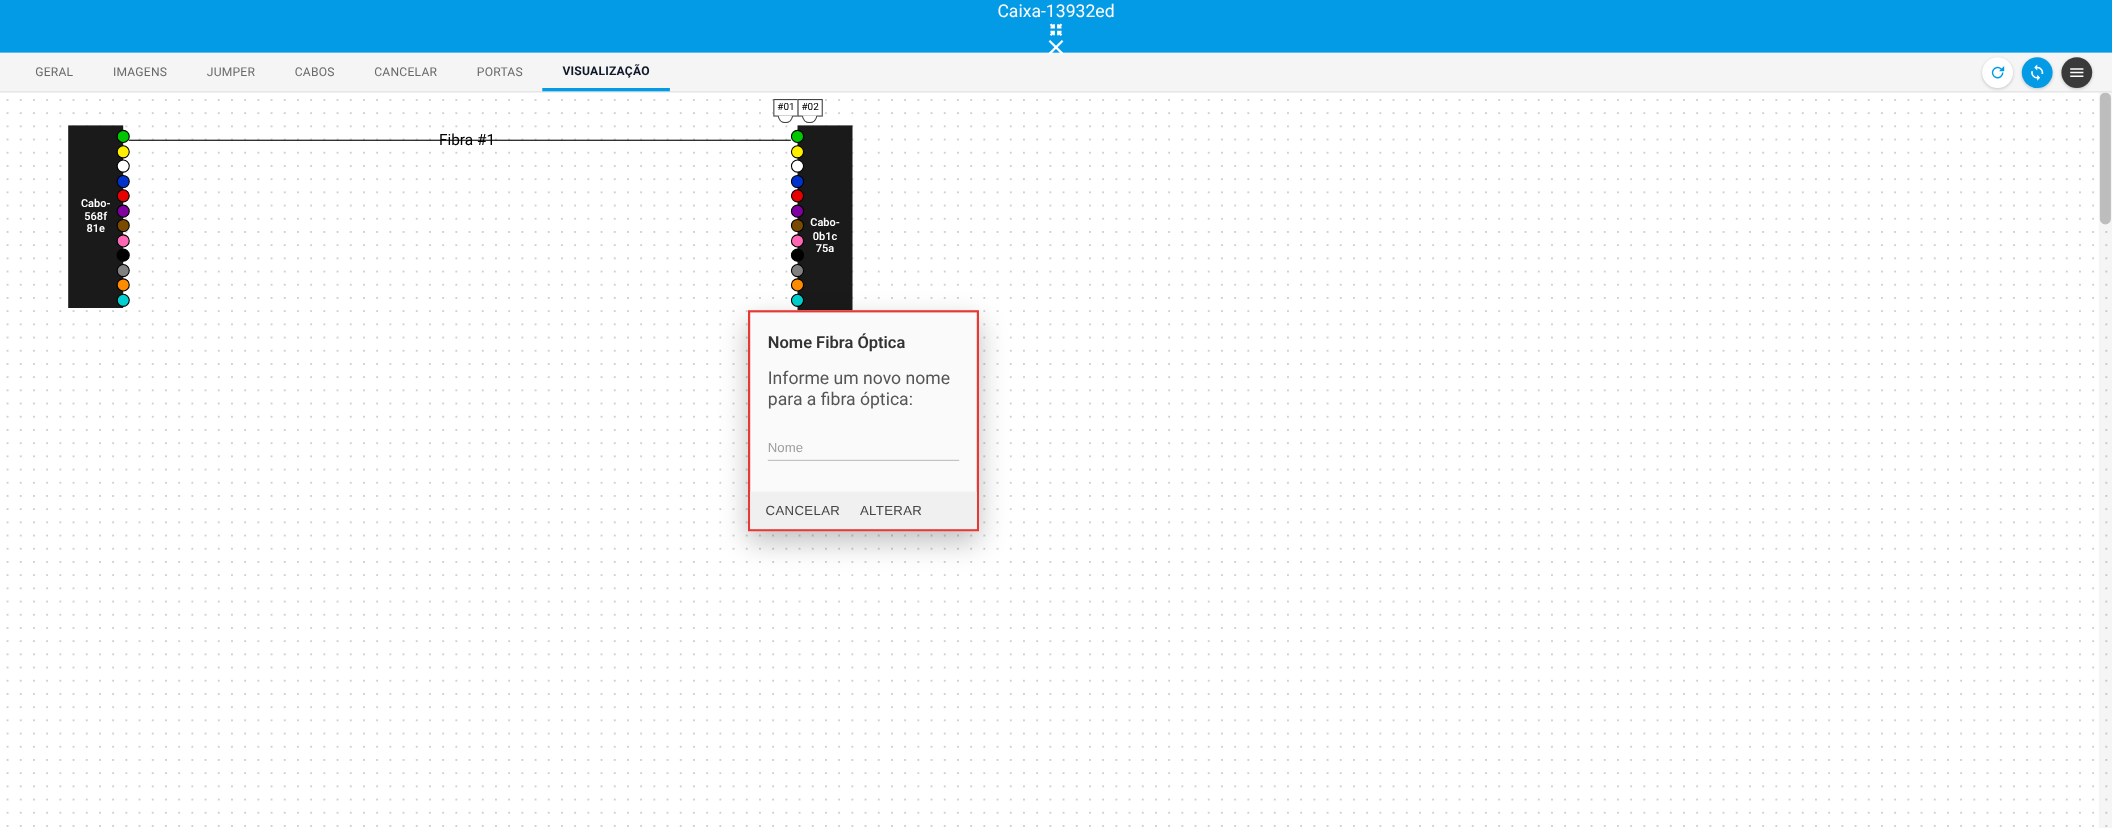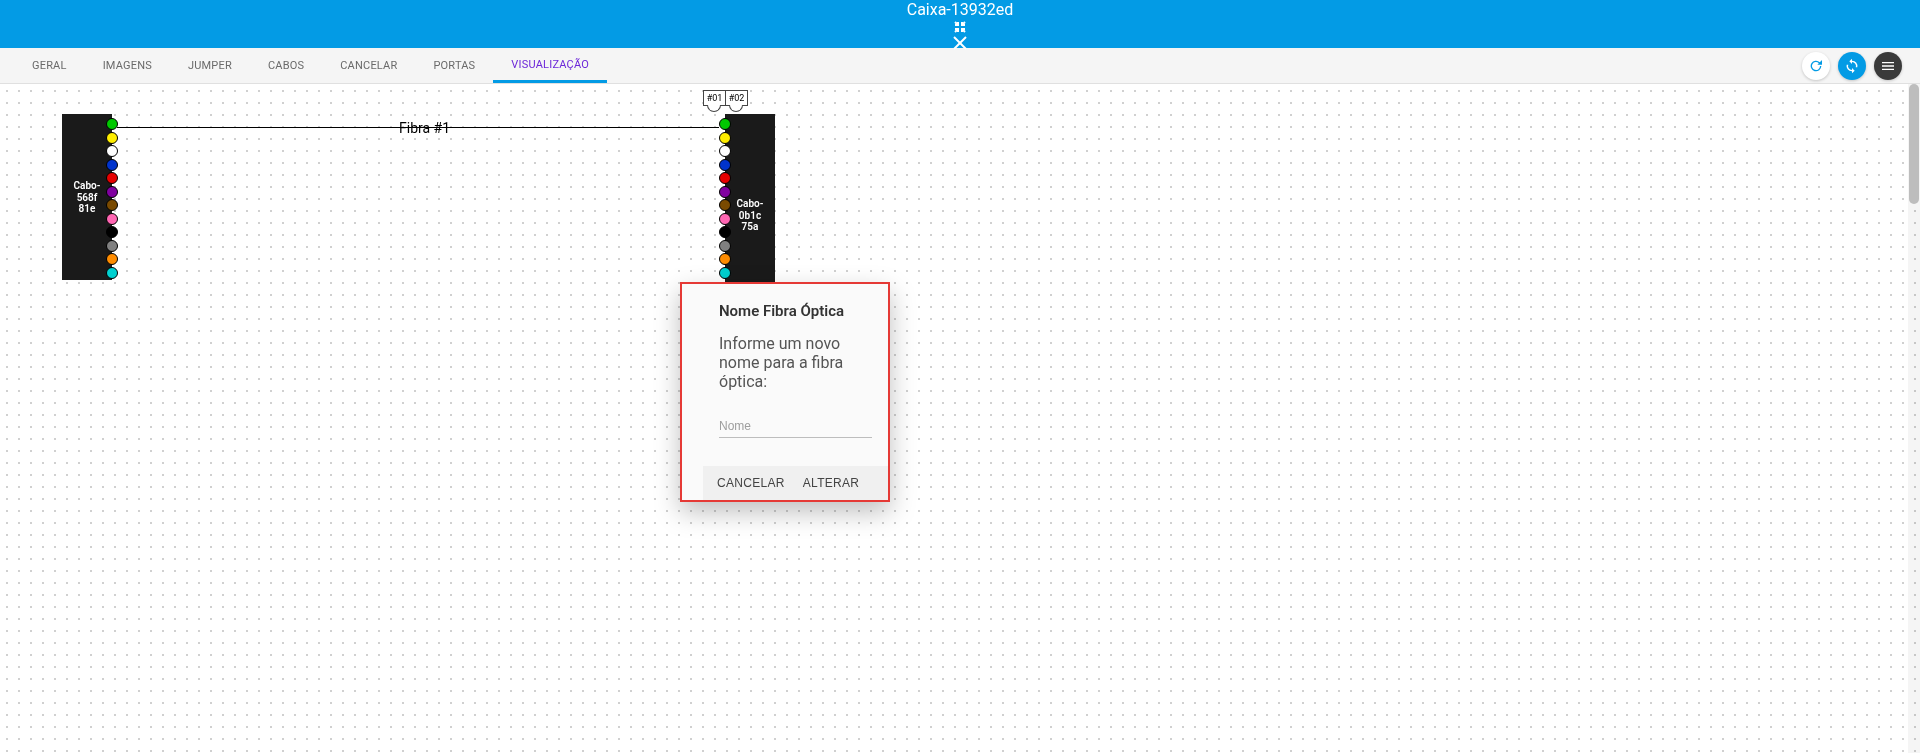--- a/index.html
+++ b/index.html
@@ -2,21 +2,21 @@
 <html><head>
 <meta charset="utf-8">
 <style>
   * { box-sizing: border-box; margin: 0; padding: 0; }
   html, body { width: 100%; height: 100%; font-family: "Segoe UI", Roboto, Arial, sans-serif; background: #ffffff; overflow: hidden; }
   .titlebar { height: 48px; background: #039be5; color: #ffffff; display: flex; align-items: center; padding: 0 16px; font-size: 16px; font-weight: 400; flex-direction: column; }
   .titlebar .spacer { flex: 1; }
   .titlebar .win-btn { width: 34px; height: 34px; display: flex; align-items: center; justify-content: center; cursor: pointer; }
   .tabbar { height: 36px; background: #f5f5f5; border-bottom: 1px solid #e0e0e0; display: flex; align-items: stretch; padding: 0 14px; font-size: 11px; color: #6a6a6a; }
   .tabbar .tab { padding: 0 18px; display: flex; align-items: center; cursor: pointer; letter-spacing: .2px; }
-  .tabbar .tab.active { color: #6d28d9; border-bottom: 3px solid #039be5; font-weight: 400; }
+  .tabbar .tab.active { color: #0f172a; border-bottom: 3px solid #039be5; font-weight: 700; }
   .tabbar .spacer { flex: 1; }
   .tabbar .rbtn { width: 28px; height: 28px; margin: 4px 4px; border-radius: 14px; display: flex; align-items: center; justify-content: center; cursor: pointer; }
   .tabbar .rbtn.light { background: #ffffff; box-shadow: 0 1px 3px rgba(0,0,0,.2); }
   .tabbar .rbtn.blue  { background: #039be5; color: #fff; box-shadow: 0 1px 3px rgba(0,0,0,.2); }
   .tabbar .rbtn.dark  { background: #3a3a3a; color: #fff; box-shadow: 0 1px 3px rgba(0,0,0,.2); }
   .canvas-wrap { position: relative; width: 100%; height: calc(100% - 48px - 36px); overflow: hidden; }
   .dotgrid { position: absolute; inset: 0;
     background-image:
       radial-gradient(circle at 1px 1px, #d0d0d0 1px, transparent 1px);
     background-size: 12px 12px;
@@ -41,21 +41,21 @@
   .link-wire { position: absolute; left: 117px; top: 43px; width: 602px; height: 0; border-top: 1px solid #000; }
   .link-label { position: absolute; left: 395px; top: 36px; background: transparent; font-size: 14px; color: #000; padding: 0 4px; }
 
   
   .porttabs { position: absolute; left: 703px; top: 6px; display: flex; }
   .porttab { width: 23px; height: 16px; border: 1px solid #444; background: #fff; font-size: 9px; display: flex; align-items: center; justify-content: center; margin-left: -1px; }
   .porttab:first-child { margin-left: 0; }
   .clip { position:absolute; top:21px; width:14px; height:7px; border:1.5px solid #444; border-top:none; border-radius:0 0 14px 14px; background:#fff; }
 
   
-  .dialog { position: absolute; left: 680px; top: 198px; width: 210px; background: #fafafa; border: 2px solid #e53935; box-shadow: 0 10px 24px rgba(0,0,0,.25); display: flex; flex-direction: column; padding-left: 21px; }
+  .dialog { position: absolute; left: 680px; top: 198px; width: 210px; background: #fafafa; border: 2px solid #e53935; box-shadow: 0 10px 24px rgba(0,0,0,.25); display: flex; flex-direction: column; }
   .dialog .d-body { padding: 18px 16px 28px 16px; }
   .dialog h3 { font-size: 15px; font-weight: 600; color: #333; margin-bottom: 14px; }
   .dialog p { font-size: 16px; color: #555; margin-bottom: 24px; }
   .dialog .field { border: none; border-bottom: 1px solid #bdbdbd; background: transparent; width: 100%; font-size: 12px; padding: 4px 0 4px 0; outline: none; }
   .dialog .field::placeholder { color: #9e9e9e; }
   .dialog .d-actions { background: #f0f0f0; padding: 10px 14px; display: flex; justify-content: flex-start; gap: 18px; }
   .dialog .d-actions button { border: none; background: transparent; font-size: 12px; font-weight: 500; color: #444; cursor: pointer; letter-spacing: .3px; }
 
   
   .c-green   { background: #00c800; }

